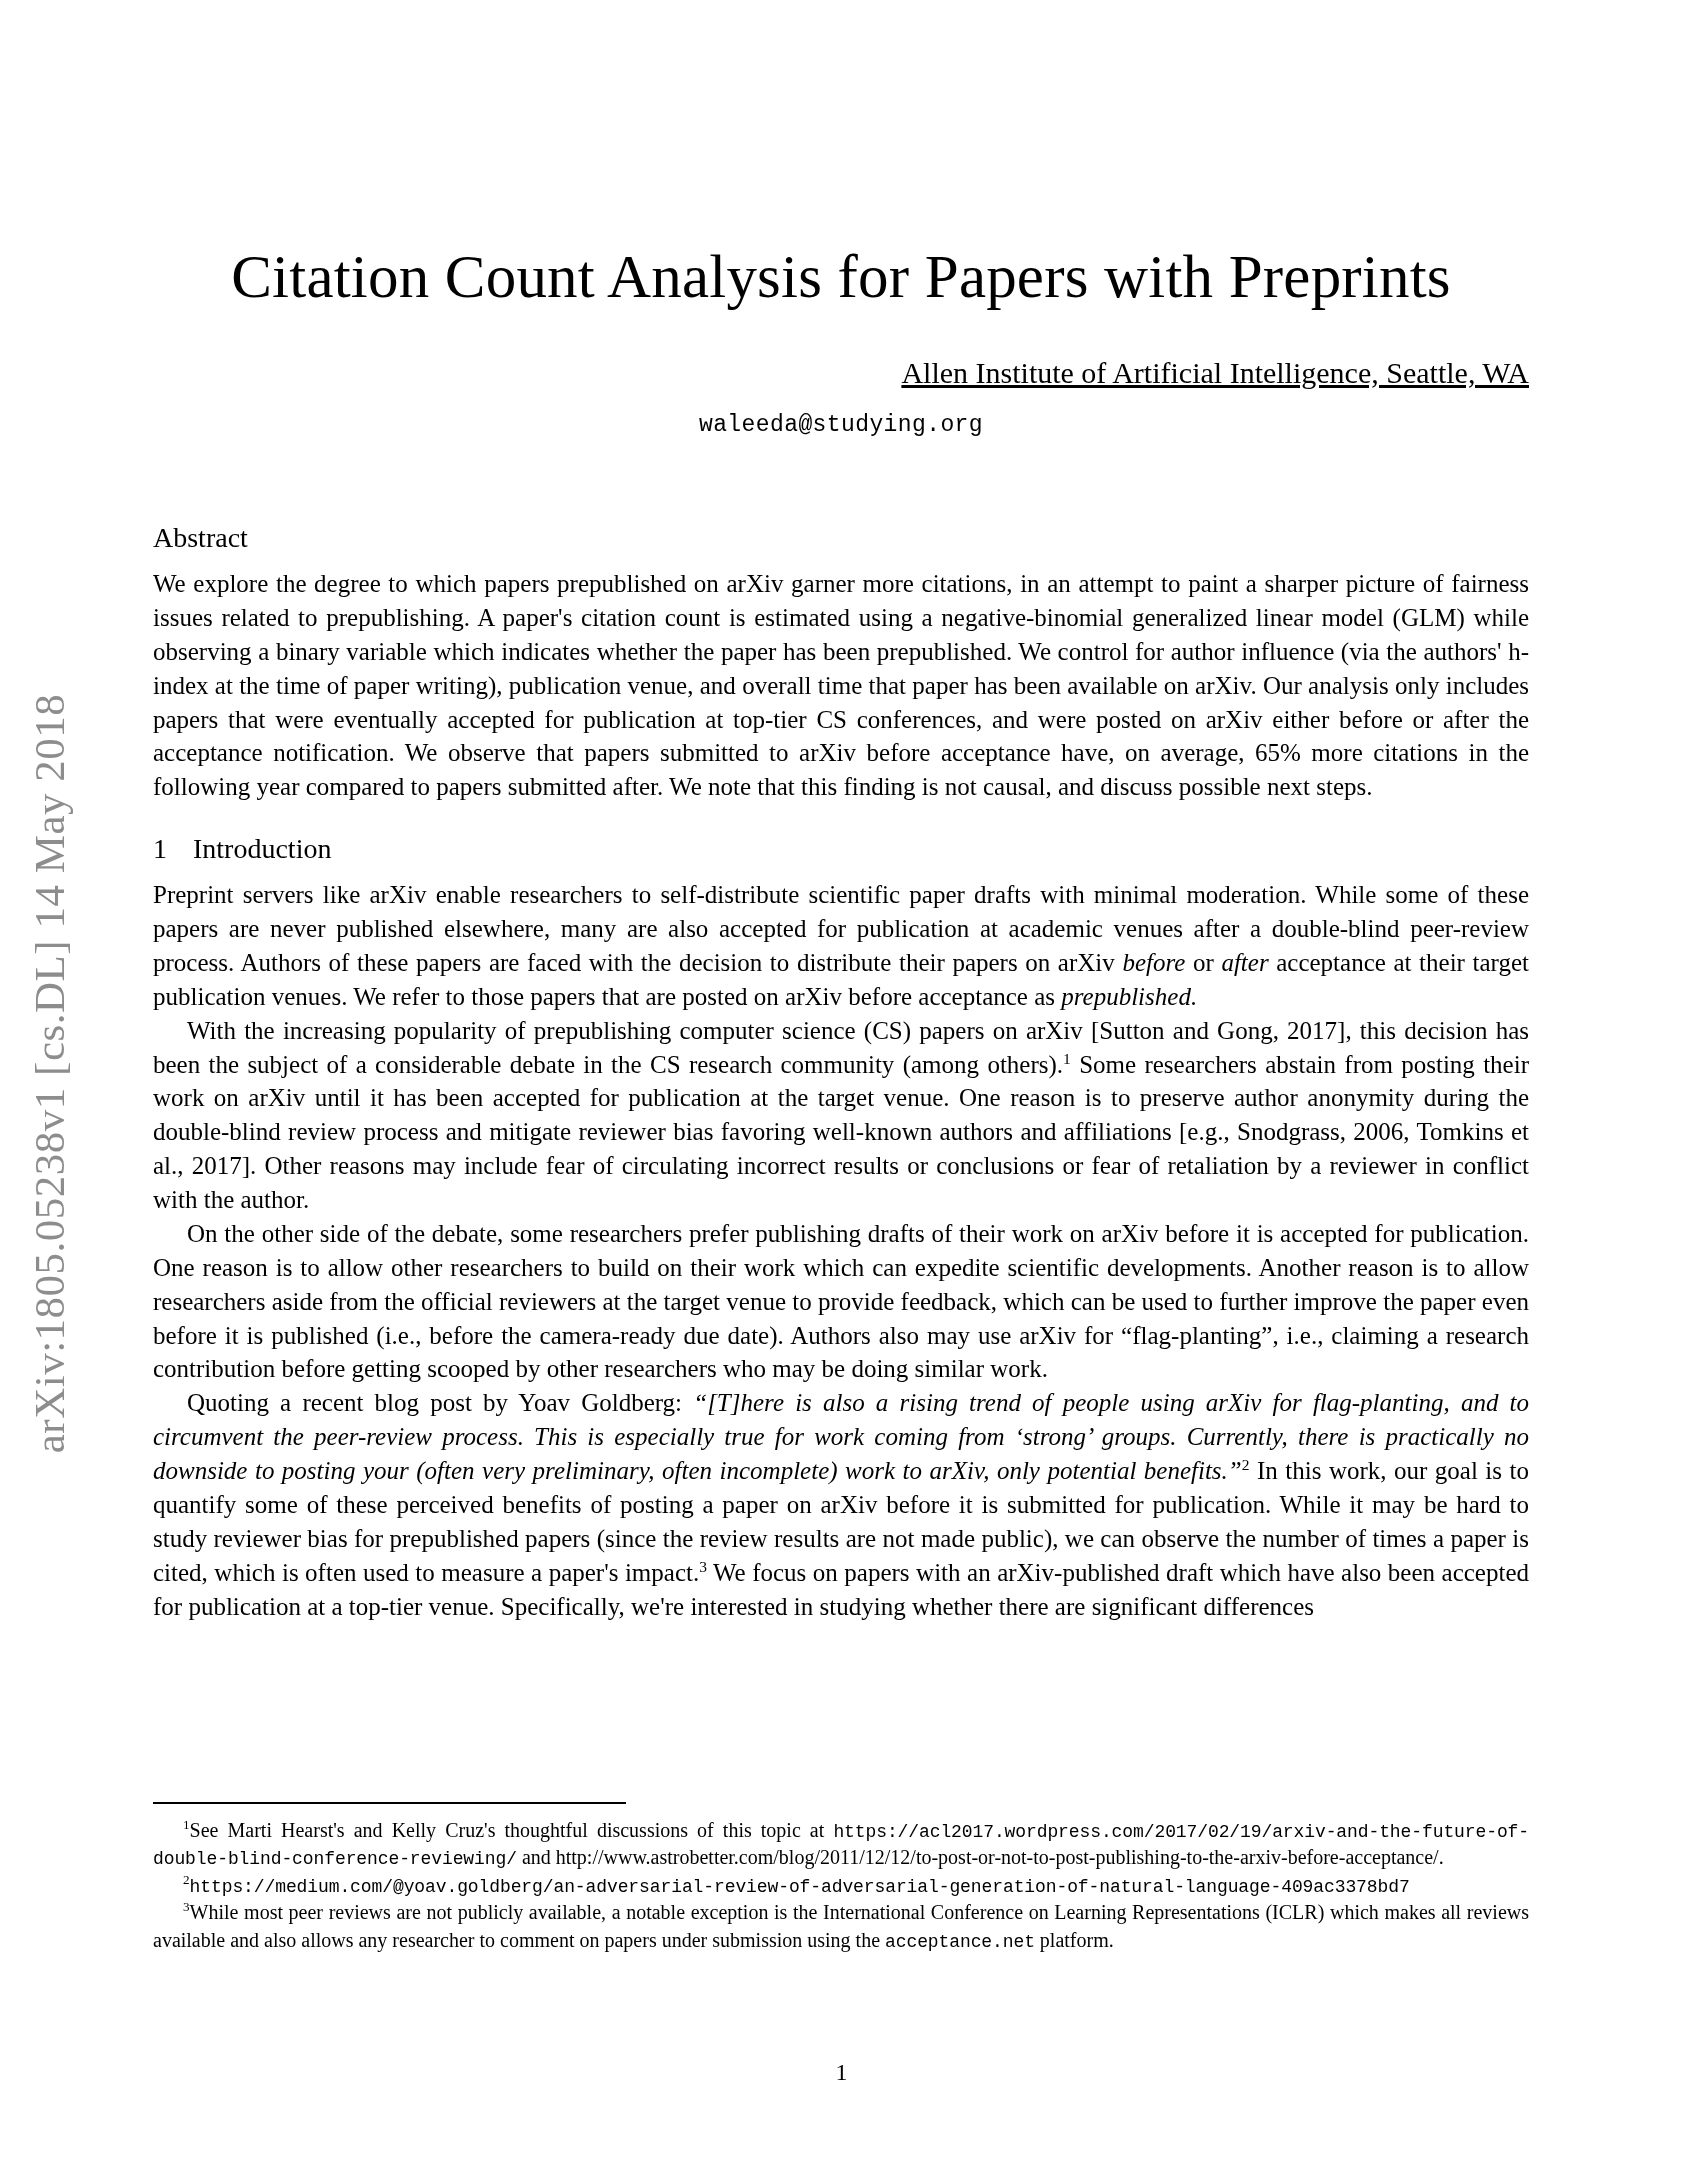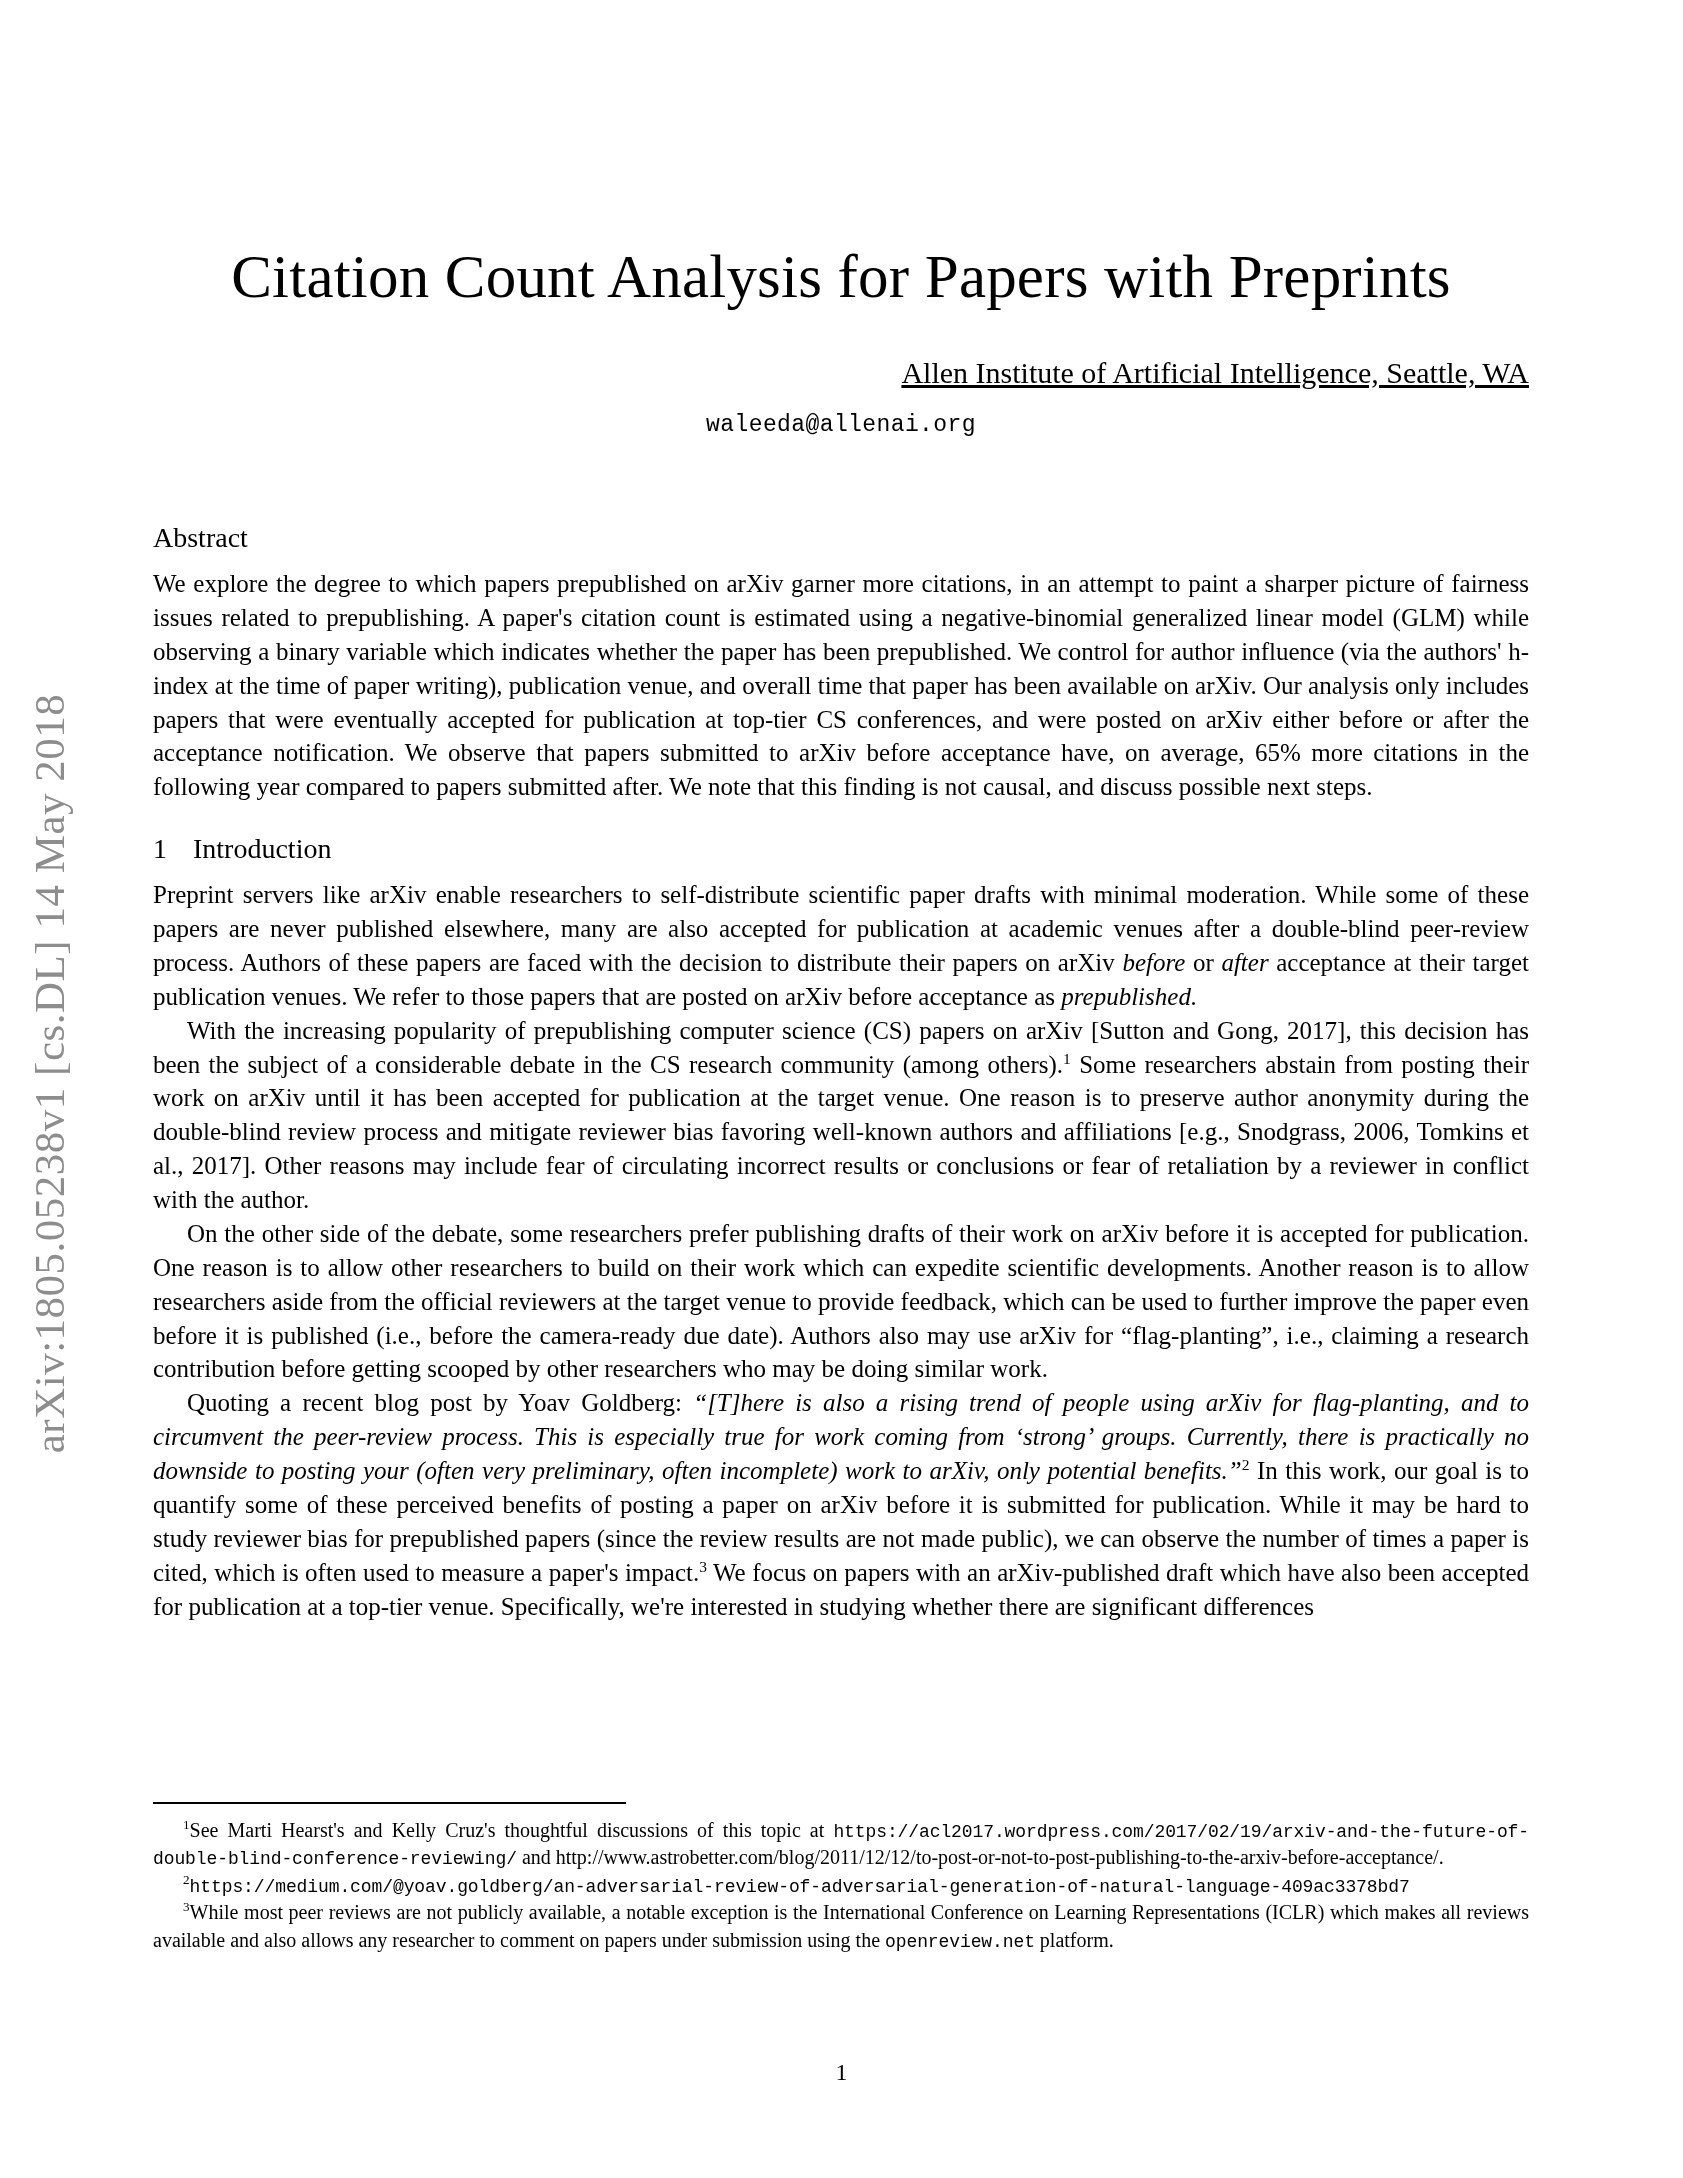--- a/index.html
+++ b/index.html
@@ -141,21 +141,21 @@
 
 <div class="page">
 
   <div class="arxiv-stamp">arXiv:1805.05238v1  [cs.DL]  14 May 2018</div>
 
   <div class="content">
 
     <h1 class="title">Citation Count Analysis for Papers with Preprints</h1>
 
     <div class="affiliation">Allen Institute of Artificial Intelligence, Seattle, WA</div>
-    <div class="email">waleeda@allenai.org</div>
+    <div class="email">waleeda@studying.org</div>
 
     <div class="abstract-block">
       <div class="section-head">Abstract</div>
       <p class="body">We explore the degree to which papers prepublished on arXiv garner more citations, in an attempt to paint a sharper picture of fairness issues related to prepublishing. A paper's citation count is estimated using a negative-binomial generalized linear model (GLM) while observing a binary variable which indicates whether the paper has been prepublished. We control for author influence (via the authors' h-index at the time of paper writing), publication venue, and overall time that paper has been available on arXiv. Our analysis only includes papers that were eventually accepted for publication at top-tier CS conferences, and were posted on arXiv either before or after the acceptance notification. We observe that papers submitted to arXiv before acceptance have, on average, 65% more citations in the following year compared to papers submitted after. We note that this finding is not causal, and discuss possible next steps.</p>
     </div>
 
     <div class="intro-block">
       <div class="section-head intro-head">
         <span class="sec-num">1</span><span>Introduction</span>
       </div>
@@ -167,20 +167,20 @@
         </div>
     </div>
 
   </div>
 
   <div class="footnote-area">
     <div class="fn-rule"></div>
     <div id="footnote-list">
         <p class="footnote ind"><sup class="fnmark">1</sup><span>See Marti Hearst's and Kelly Cruz's thoughtful discussions of this topic at </span><span class="fn-mono">https://acl2017.wordpress.com/2017/02/19/arxiv-and-the-future-of-double-blind-conference-reviewing/</span><span> and http://www.astrobetter.com/blog/2011/12/12/to-post-or-not-to-post-publishing-to-the-arxiv-before-acceptance/.</span></p>
         <p class="footnote ind"><sup class="fnmark">2</sup><span class="fn-mono">https://medium.com/@yoav.goldberg/an-adversarial-review-of-adversarial-generation-of-natural-language-409ac3378bd7</span></p>
-        <p class="footnote ind"><sup class="fnmark">3</sup><span>While most peer reviews are not publicly available, a notable exception is the International Conference on Learning Representations (ICLR) which makes all reviews available and also allows any researcher to comment on papers under submission using the </span><span class="fn-mono">openreview.net</span><span> platform.</span></p>
+        <p class="footnote ind"><sup class="fnmark">3</sup><span>While most peer reviews are not publicly available, a notable exception is the International Conference on Learning Representations (ICLR) which makes all reviews available and also allows any researcher to comment on papers under submission using the </span><span class="fn-mono">acceptance.net</span><span> platform.</span></p>
       </div>
   </div>
 
   <div class="page-number">1</div>
 
 </div>
 
 
 </body></html>

